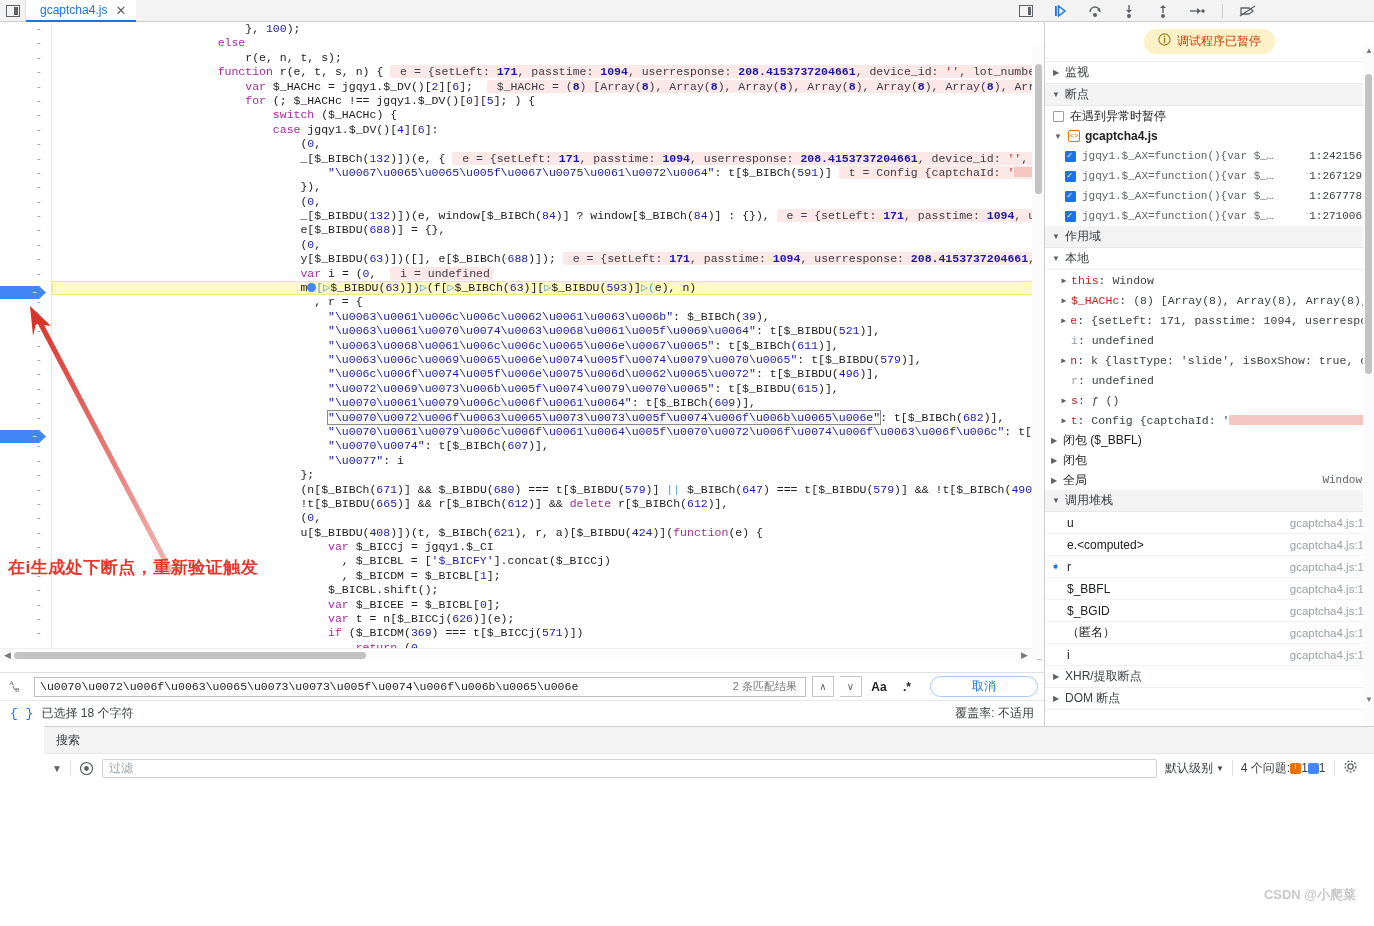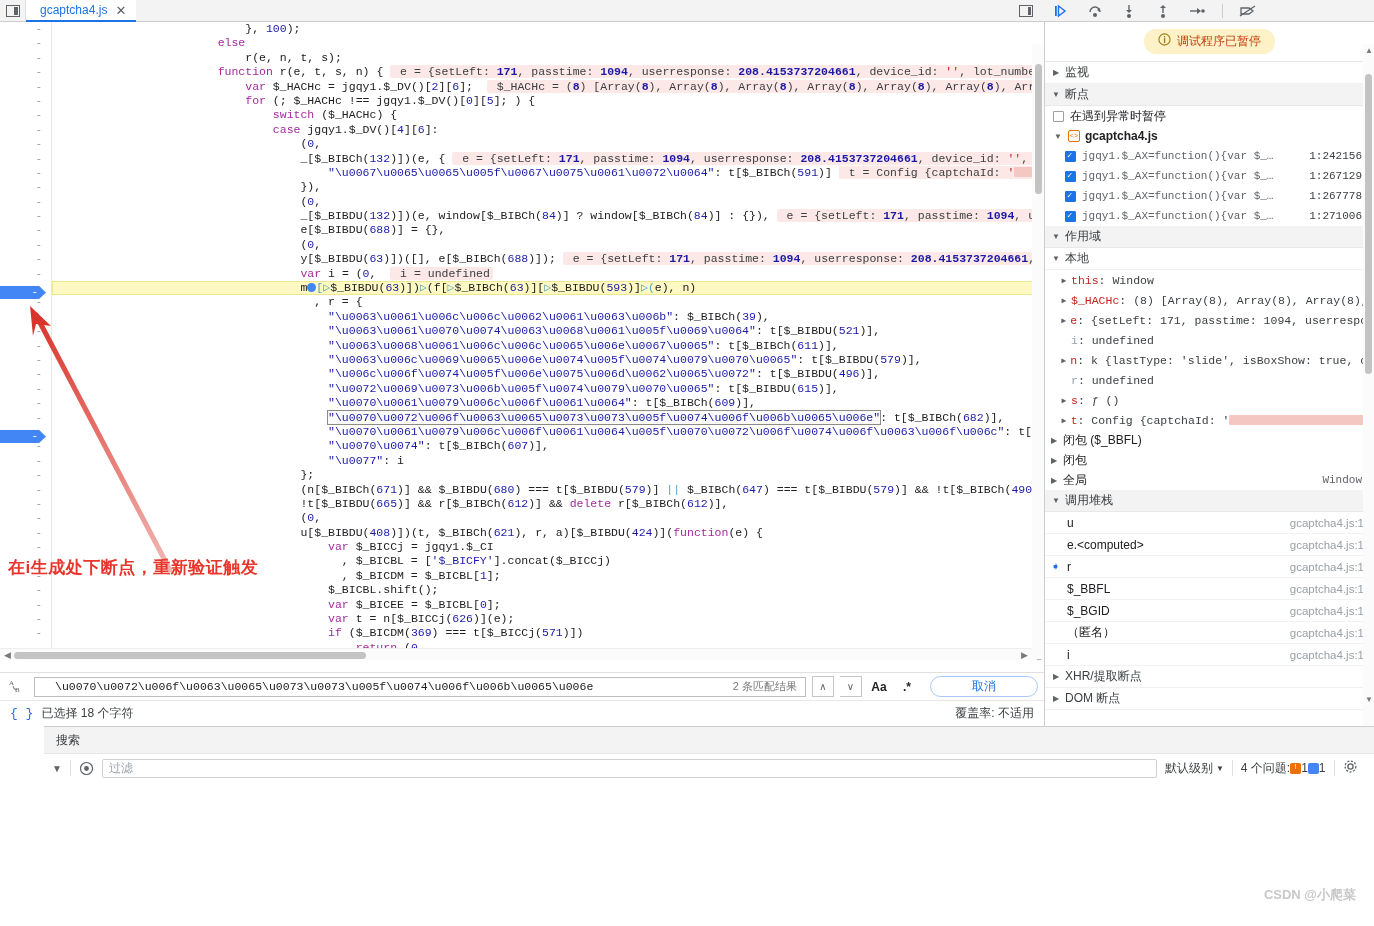--- a/index.html
+++ b/index.html
@@ -110,21 +110,21 @@
   .findbar {
     position:absolute; left:0; top:672px; width:1044px; height:28px;
     background:#fff; border-top:1px solid #e0e0e0;
     display:flex; align-items:center; gap:6px; padding:0 6px;
   }
   .find-icon { width:22px; text-align:center; color:#5f6368; font-size:10px;
                font-family:"Liberation Serif", serif;}
   .find-input {
     flex:1; height:20px; border:1px solid #bdbdbd; background:#fff;
     font-family:"Liberation Mono", monospace; font-size:11.5px; color:#202124;
-    padding:0 20px; display:flex; align-items:center;
+    padding:0 5px; display:flex; align-items:center;
     position:relative;
   }
   .matchcount { position:absolute; right:8px; color:#7a7a7a; font-size:11px;
                 font-family:"Liberation Sans", sans-serif;}
   .nav-btn { width:22px; height:21px; border:1px solid #c6c6c6; background:#fff;
              display:flex; align-items:center; justify-content:center; color:#5f6368;
              font-size:10px;}
   .nav-btn + .nav-btn { border-left:none; }
   .toggle-btn { width:22px; height:20px; display:flex; align-items:center;
                 justify-content:center; color:#202124; font-weight:bold; font-size:12px;}

